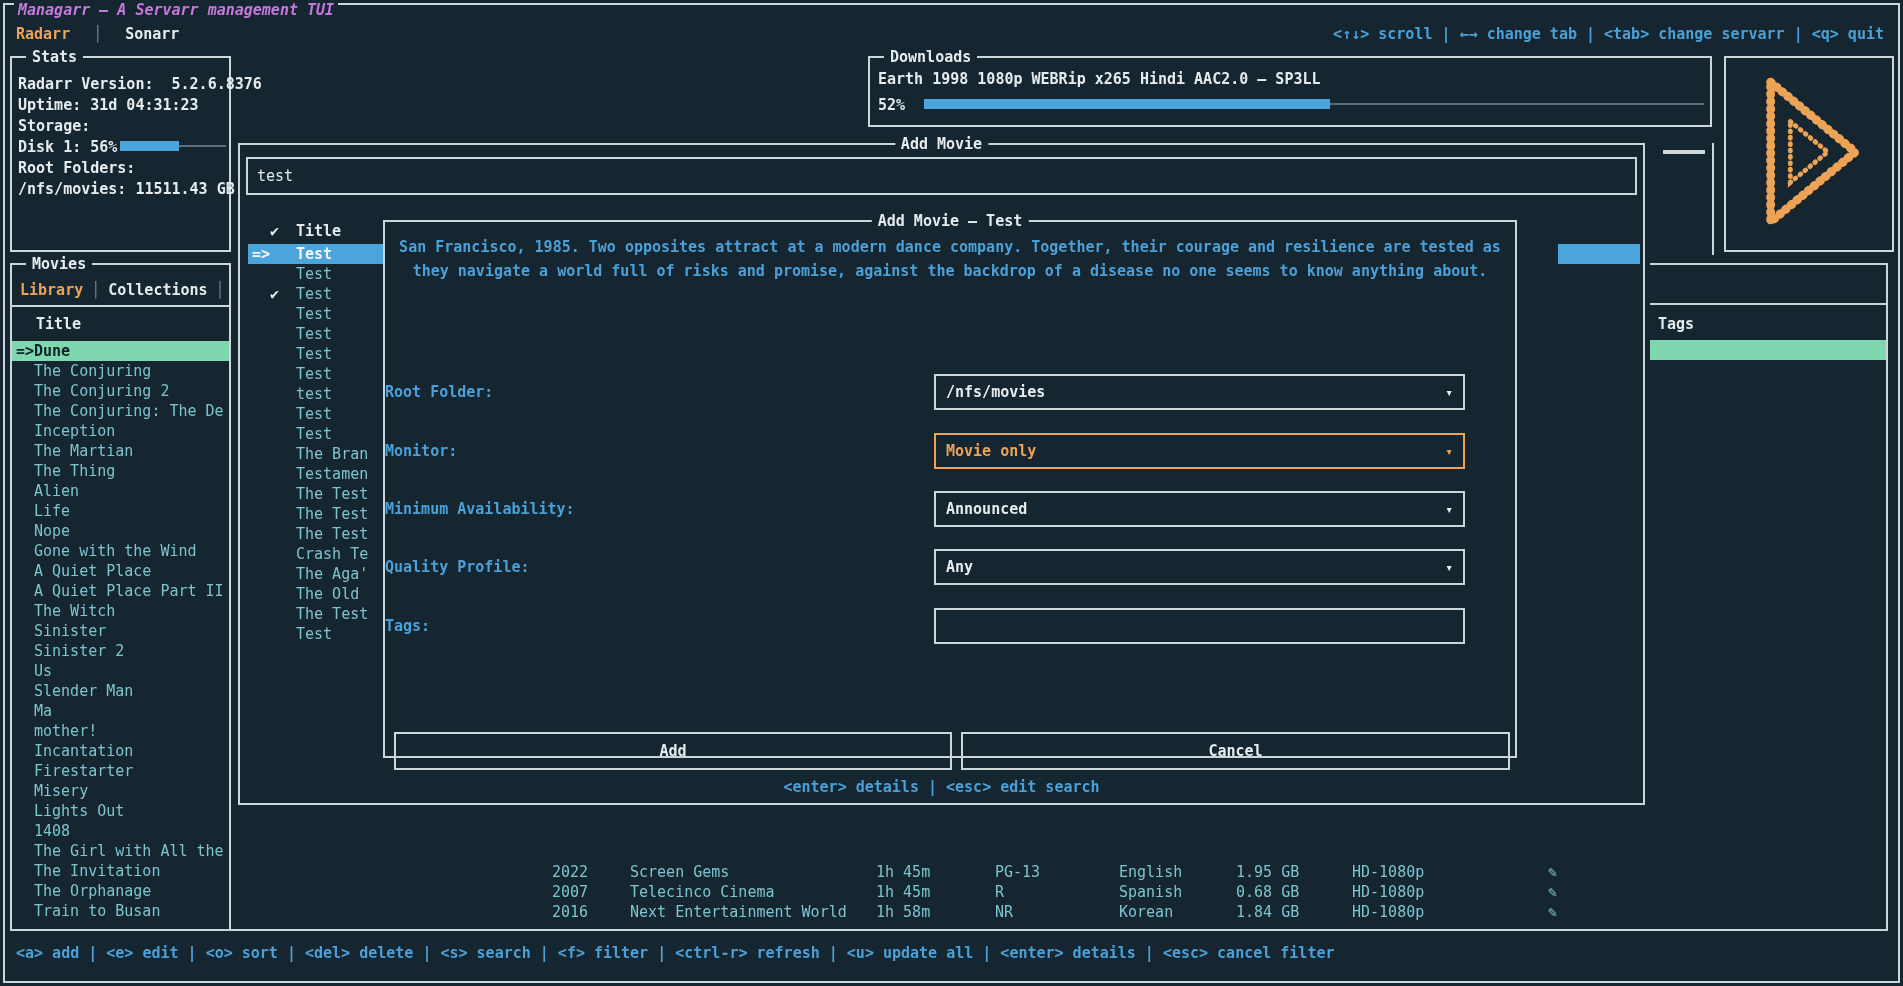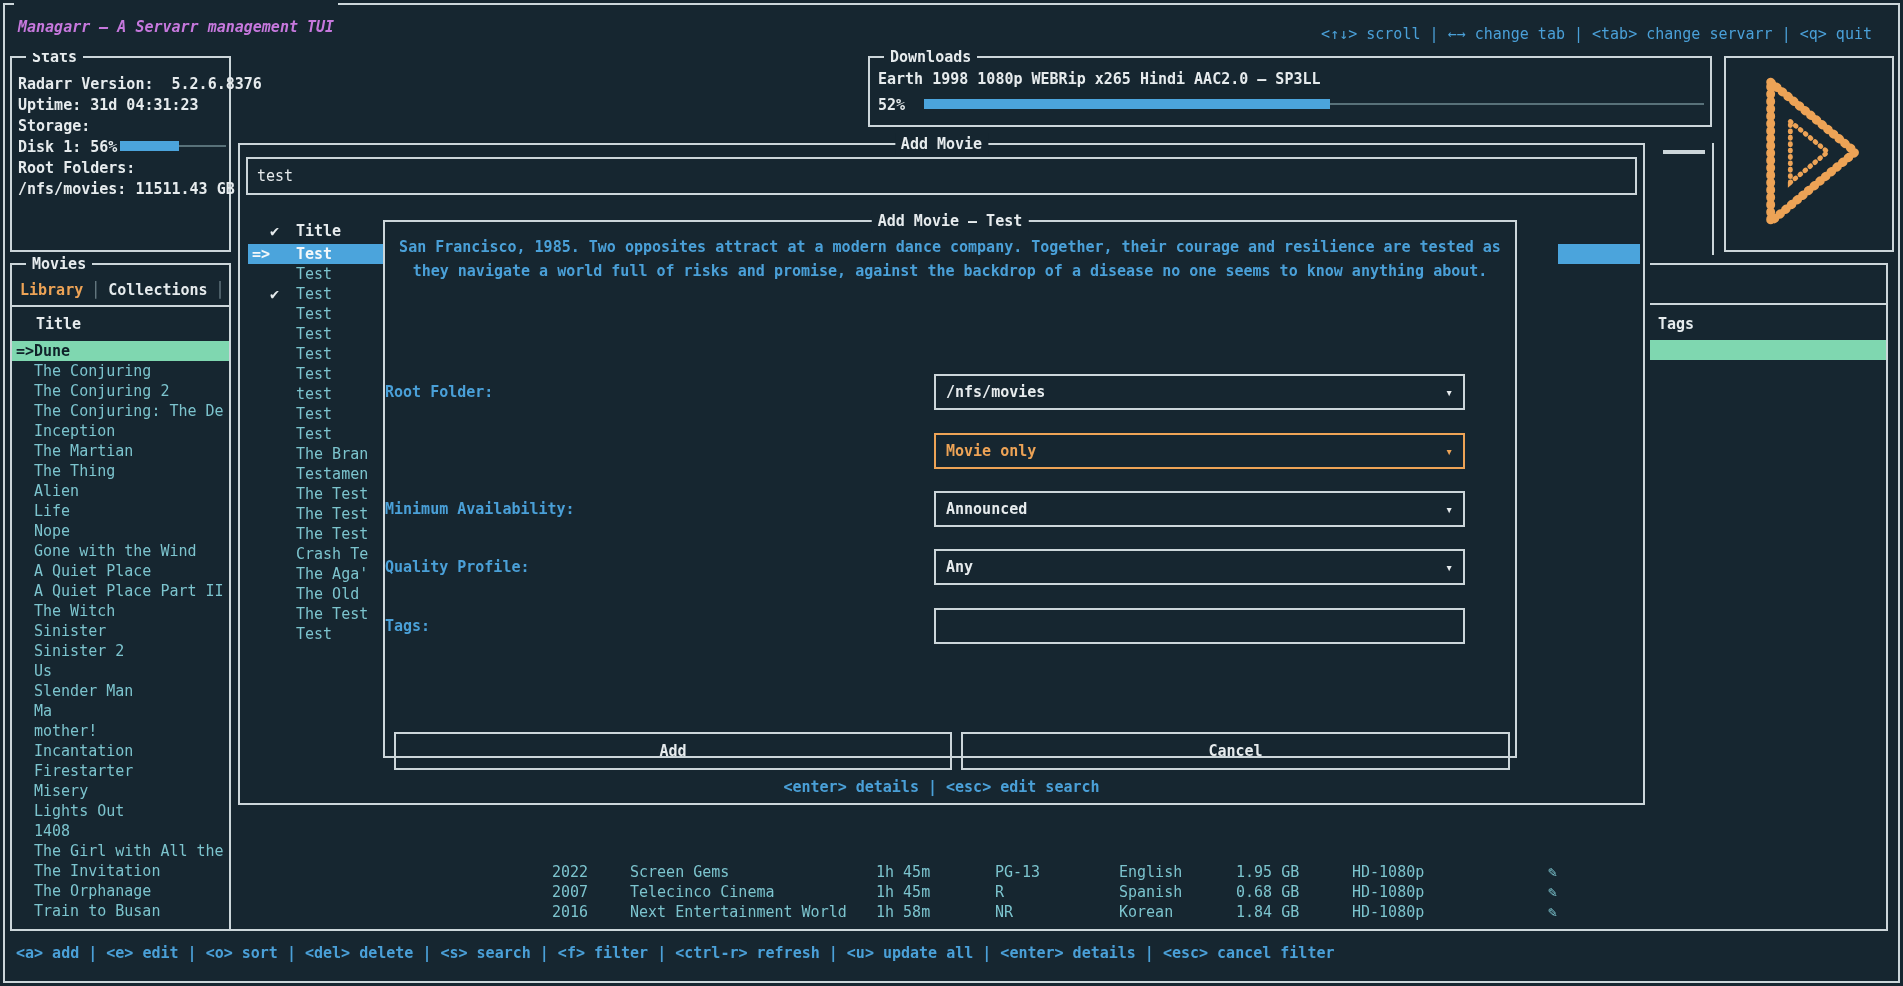--- a/index.html
+++ b/index.html
@@ -10,25 +10,25 @@
   }
   body{background:#0d1418;font-family:"DejaVu Sans Mono","Liberation Mono",monospace;font-size:15px}
   .screen{position:relative;width:1903px;height:986px;background:var(--bg);overflow:hidden;color:var(--fg)}
   .bold{font-weight:700}
   .outer-border{position:absolute;inset:3px;border:2px solid var(--border);pointer-events:none;z-index:0}
 
   .panel{position:absolute;border:2px solid var(--border);z-index:2}
   .panel-title{position:absolute;top:-12px;left:14px;background:var(--bg);padding:0 6px;font-weight:700;color:var(--fg);line-height:22px;white-space:pre}
   .panel-title.center{left:50%;transform:translateX(-50%)}
 
-  .app-title{position:absolute;left:14px;top:1px;color:var(--magenta);font-weight:700;font-style:italic;z-index:3;background:var(--bg);padding:17px 4px;white-space:pre}
+  .app-title{position:absolute;left:14px;top:1px;color:var(--magenta);font-weight:700;font-style:italic;z-index:3;background:var(--bg);padding:0 4px;white-space:pre}
   .top-tabs{position:absolute;left:16px;top:25px;display:flex;gap:23px;z-index:2;font-weight:700}
   .tab-radarr{color:var(--orange)} .tab-sonarr{color:var(--fg)}
   .tab-sep{color:#71848d;font-weight:400}
-  .top-hints{position:absolute;right:31px;top:25px;color:var(--blue);font-weight:400;z-index:2;white-space:pre}
+  .top-hints{position:absolute;right:19px;top:25px;color:var(--blue);font-weight:700;z-index:2;white-space:pre}
 
   .stats-panel{left:10px;top:56px;width:221px;height:196px}
   .s-line{position:absolute;left:6px;white-space:pre;color:var(--fg);font-weight:700;line-height:20px}
   .s1{top:16px}.s2{top:37px}.s3{top:58px}.s4{top:79px}.s5{top:100px}.s6{top:121px}
   .pbar{position:absolute}
   .pbar .track{position:absolute;left:0;right:0;top:4px;height:2px;background:#587179}
   .pbar .fill{position:absolute;left:0;top:0;height:100%;background:var(--bluesel)}
   .disk-bar{left:108px;top:83px;width:106px;height:10px}
 
   .downloads-panel{left:868px;top:56px;width:844px;height:71px}
@@ -446,20 +446,21 @@
     <div class="f-rows">
 
     <div class="f-row is-dropdown">
           <span class="f-label">Root Folder:</span>
           <div class="f-box">
             <span class="f-value">/nfs/movies</span>
             <span class="dd">▾</span>
           </div>
         </div>
         <div class="f-row is-dropdown is-highlight">
+          <span class="f-label">Monitor:</span>
           <div class="f-box">
             <span class="f-value">Movie only</span>
             <span class="dd">▾</span>
           </div>
         </div>
         <div class="f-row is-dropdown">
           <span class="f-label">Minimum Availability:</span>
           <div class="f-box">
             <span class="f-value">Announced</span>
             <span class="dd">▾</span>

